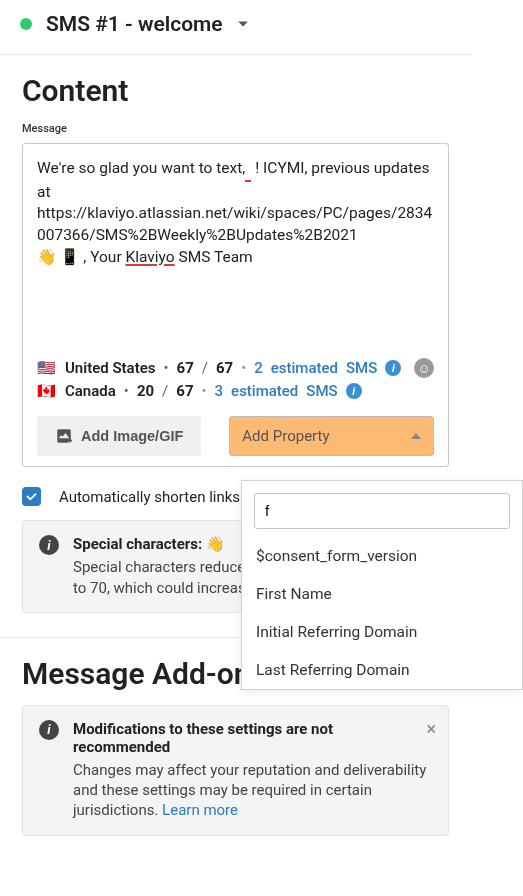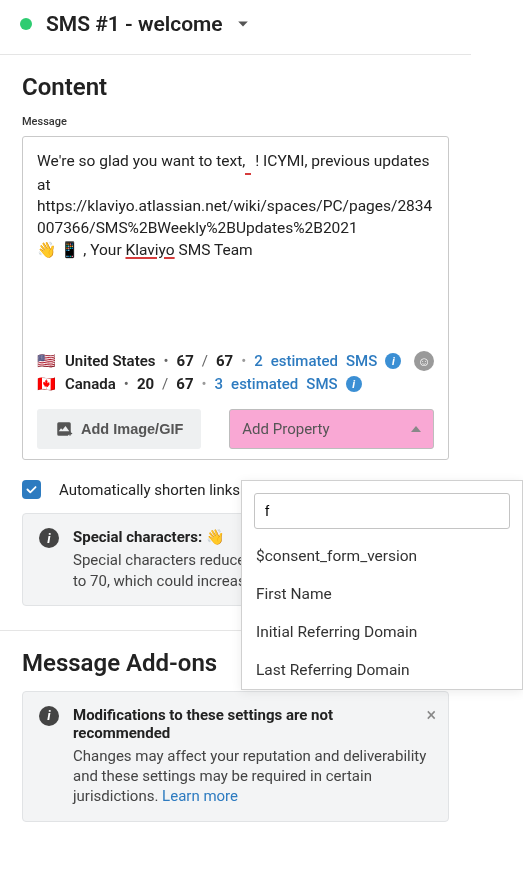--- a/index.html
+++ b/index.html
@@ -23,21 +23,21 @@
     background: #2ecc71;
   }
   .header-title {
     font-size: 21px;
     font-weight: 600;
     color: #222;
   }
   .header-caret { color: #555; display:inline-flex; align-items:center; }
 
   .section { padding: 18px 22px 0 22px; }
-  .section-title { font-size: 24px; font-weight: 600; margin-bottom: 14px; }
+  .section-title { font-size: 30px; font-weight: 600; margin-bottom: 14px; }
   .label { font-size: 11px; font-weight: 500; color: #333; margin-bottom: 8px; }
 
   .msg-box {
     border: 1px solid #c9c9c9;
     border-radius: 3px;
     padding: 14px 14px 10px 14px;
     background: #fff;
   }
   .msg-text {
     font-size: 15.5px;
@@ -80,21 +80,21 @@
   .add-image-btn {
     flex: 0 0 auto;
     background:#eef0f1; border:none; color:#555;
     font-weight:700; font-size:14.5px;
     padding:11px 18px; border-radius:3px;
     display:flex; align-items:center; gap:8px;
     cursor:pointer;
   }
   .add-image-btn svg { width:18px; height:18px; }
   .add-prop-select {
-    flex:1; background:#f9a8d4; border:1px solid #bdbdbd;
+    flex:1; background:#fdba74; border:1px solid #bdbdbd;
     border-radius:3px; padding:10px 12px;
     display:flex; align-items:center; justify-content:space-between;
     color:#555; cursor:pointer;
   }
   .caret-up { width:0;height:0;border-left:5px solid transparent;border-right:5px solid transparent;border-bottom:6px solid #888; }
 
   .checkbox-row {
     display:flex; align-items:center; gap:18px;
     margin: 20px 22px 0 22px;
   }

